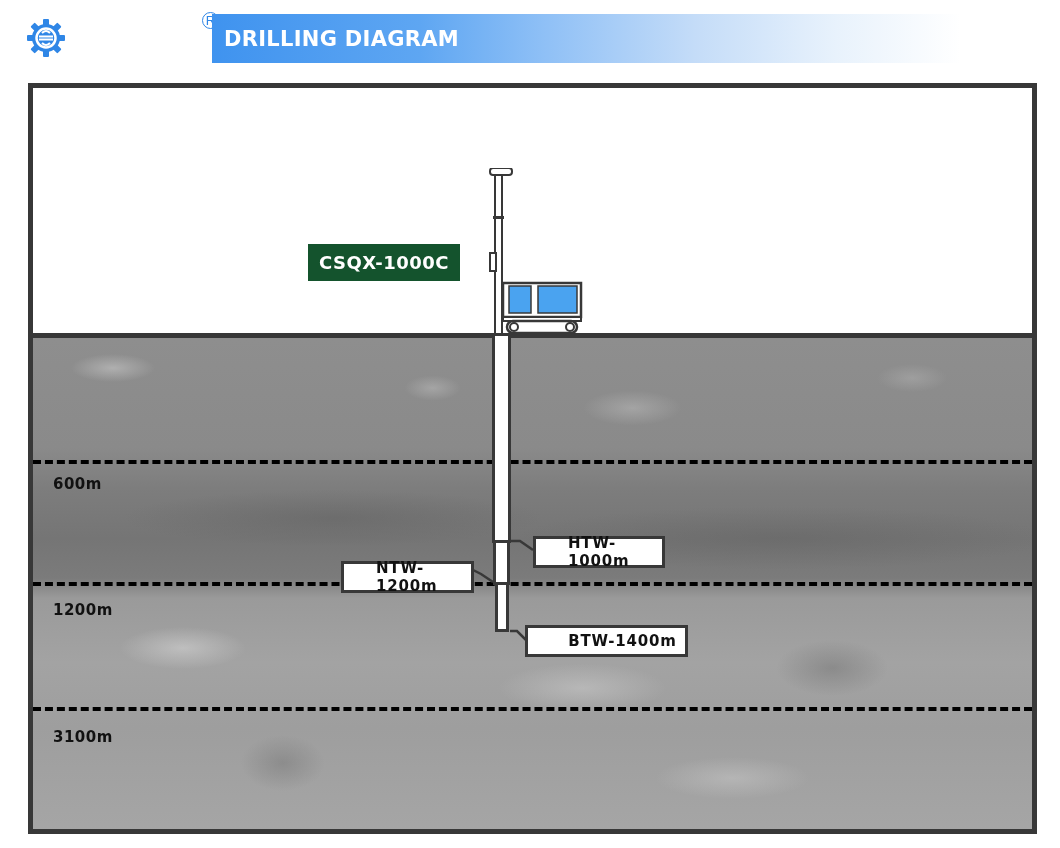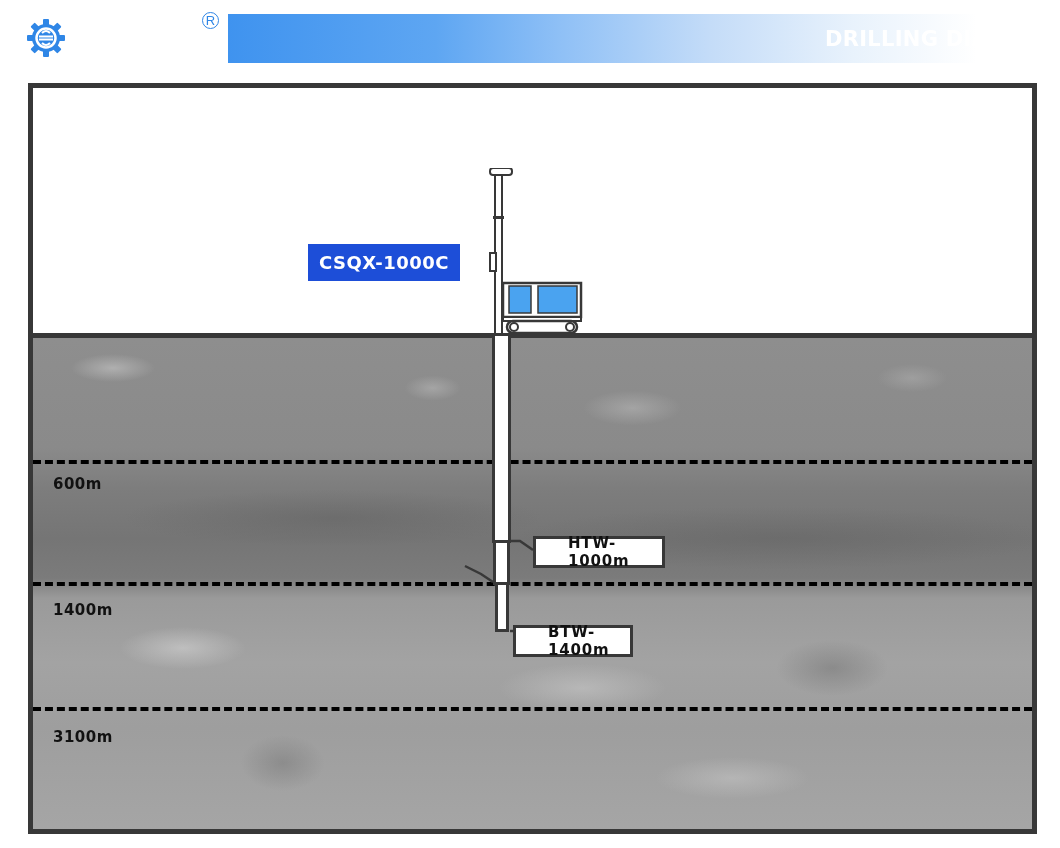--- a/index.html
+++ b/index.html
@@ -14,23 +14,23 @@
       font-weight: bold; font-size: 34px; color: #2f86e6; margin-left: 6px;
       letter-spacing: -0.5px; line-height: 1;
     }
     .logo-reg {
       position: absolute; left: 176px; top: -2px; font-size: 13px; color: #2f86e6;
       border: 1.5px solid #2f86e6; border-radius: 50%; width: 17px; height: 17px;
       display: flex; align-items: center; justify-content: center;
       font-family: "Liberation Sans", sans-serif;
     }
     .title-bar {
-      position: absolute; left: 228px; top: 14px; width: 832px; height: 49px;
+      position: absolute; left: 212px; top: 14px; width: 832px; height: 49px;
       background: linear-gradient(90deg, #3f93ef 0%, #5ea6f2 25%, #8fc0f6 40%, #c4dcf8 58%, #e8f2fc 75%, #ffffff 90%);
-      display: flex; align-items: center; padding-left: 12px; justify-content: flex-end;
+      display: flex; align-items: center; padding-left: 12px;
     }
     .title-text {
       color: #ffffff; font-family: "DejaVu Sans", sans-serif; font-weight: bold;
       font-size: 21px; letter-spacing: 0.3px;
     }
 
     
     .frame {
       position: absolute; left: 28px; top: 83px; width: 1009px; height: 751px;
       border: 5px solid #383838; background: #ffffff; overflow: hidden;
@@ -62,21 +62,21 @@
     .depth-label {
       position: absolute; left: 20px; font-family: "DejaVu Sans", sans-serif;
       font-weight: bold; font-size: 15px; color: #111111; letter-spacing: 0.5px; margin-top: 44px;
     }
 
     
     .rig { position: absolute; left: 455px; top: 80px; width: 100px; height: 170px; }
 
     .model-label {
       position: absolute; left: 275px; top: 156px; width: 152px; height: 37px;
-      background: #1d4ed8; color: #ffffff; display: flex; align-items: center; justify-content: center;
+      background: #14532d; color: #ffffff; display: flex; align-items: center; justify-content: center;
       font-family: "DejaVu Sans", sans-serif; font-weight: bold; font-size: 18px; letter-spacing: 0.5px;
     }
 
     
     .casing { position: absolute; border: 3px solid #383838; background: #ffffff; }
 
     
     .callout {
       position: absolute; background: #ffffff; border: 3px solid #383838;
       font-family: "DejaVu Sans", sans-serif; font-weight: bold; font-size: 15px;
@@ -115,21 +115,21 @@
 </div>
 
 <div class="frame">
   <div class="sky"></div>
   <div class="ground"></div>
   <div class="ground-line"></div>
 
   <span class="depth-label" style="top: 343px;">600m</span>
   <div class="depth-line" style="top: 372px;"></div>
 
-  <span class="depth-label" style="top: 469px;">1400m</span>
+  <span class="depth-label" style="top: 469px;">1200m</span>
   <div class="depth-line" style="top: 494px;"></div>
 
   <span class="depth-label" style="top: 596px;">3100m</span>
   <div class="depth-line" style="top: 619px;"></div>
 
   <div class="model-label">CSQX-1000C</div>
 
   <svg class="rig" viewBox="0 0 100 170">
 
     <rect x="7" y="2" width="7" height="166" fill="#ffffff" stroke="#383838" stroke-width="2"></rect>
@@ -158,14 +158,15 @@
 
     <path d="M7 3 L17 3 L30 12" fill="none" stroke="#383838" stroke-width="2.5"></path>
 
     <path d="M7 93 L14 93 L25 104" fill="none" stroke="#383838" stroke-width="2.5"></path>
   </svg>
   <svg class="callout-connector" style="left: 430px; top: 470px; width: 40px; height: 40px;" viewBox="0 0 40 40">
     <path d="M2 8 L18 16 L30 24" fill="none" stroke="#383838" stroke-width="2.5"></path>
   </svg>
 
   <div class="callout" style="left: 500px; top: 448px; width: 132px;">HTW-1000m</div>
-  <div class="callout" style="left: 480px; top: 537px; width: 120px;">BTW-1400m</div>
+  <div class="callout" style="left: 308px; top: 473px; width: 133px;">NTW-1200m</div>
+  <div class="callout" style="left: 492px; top: 537px; width: 163px;">BTW-1400m</div>
 </div>
 
 </body></html>

